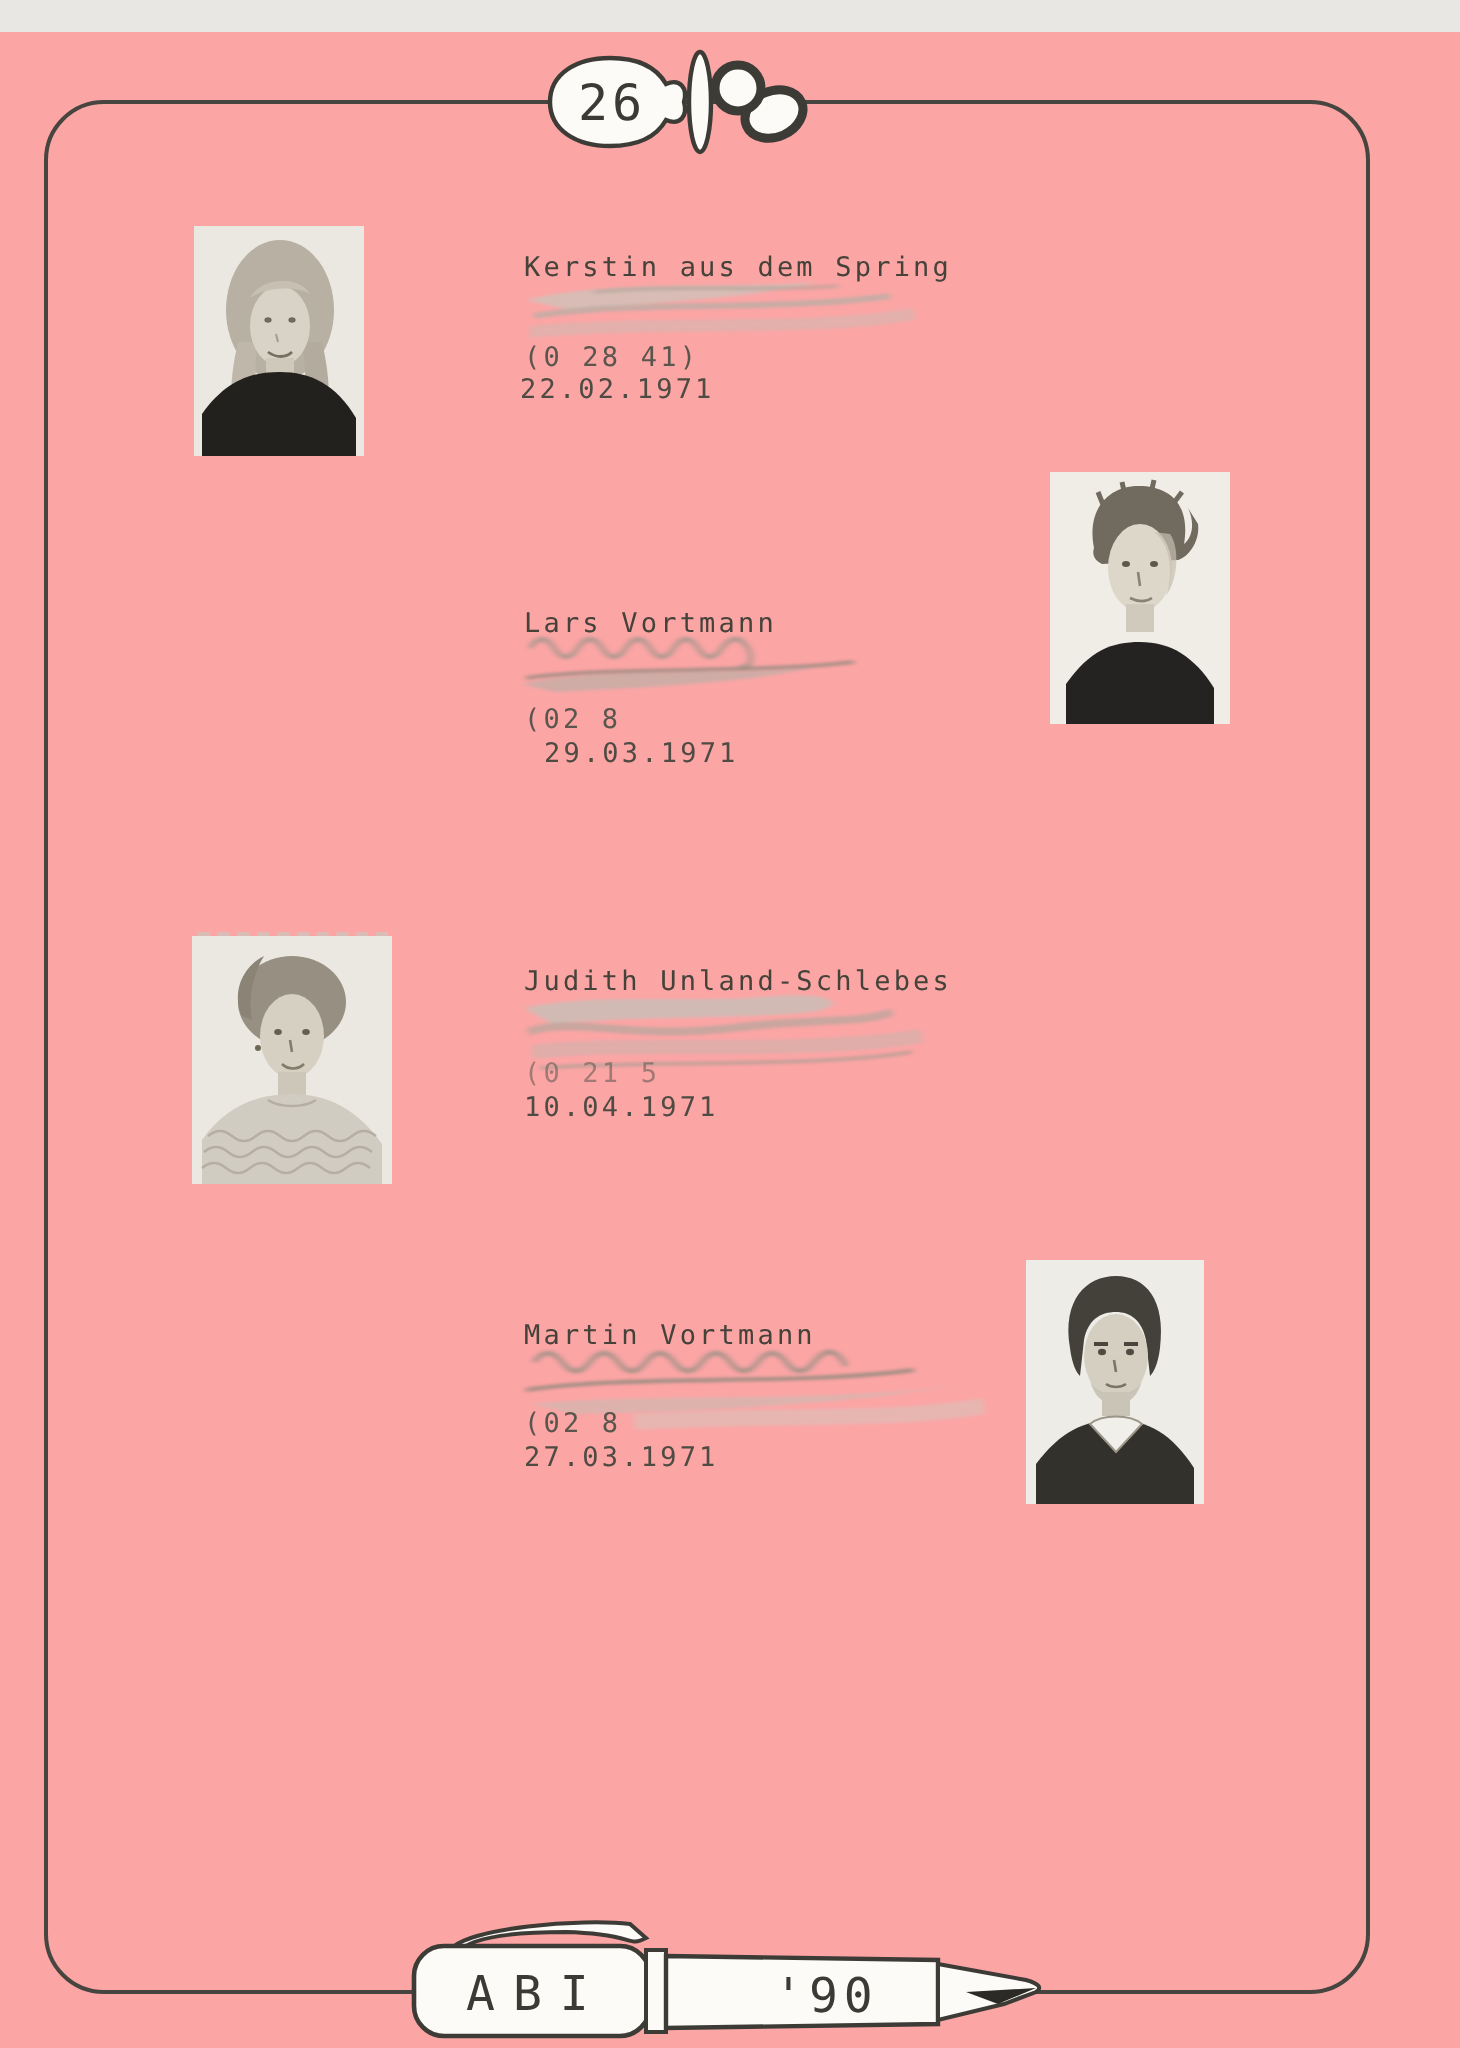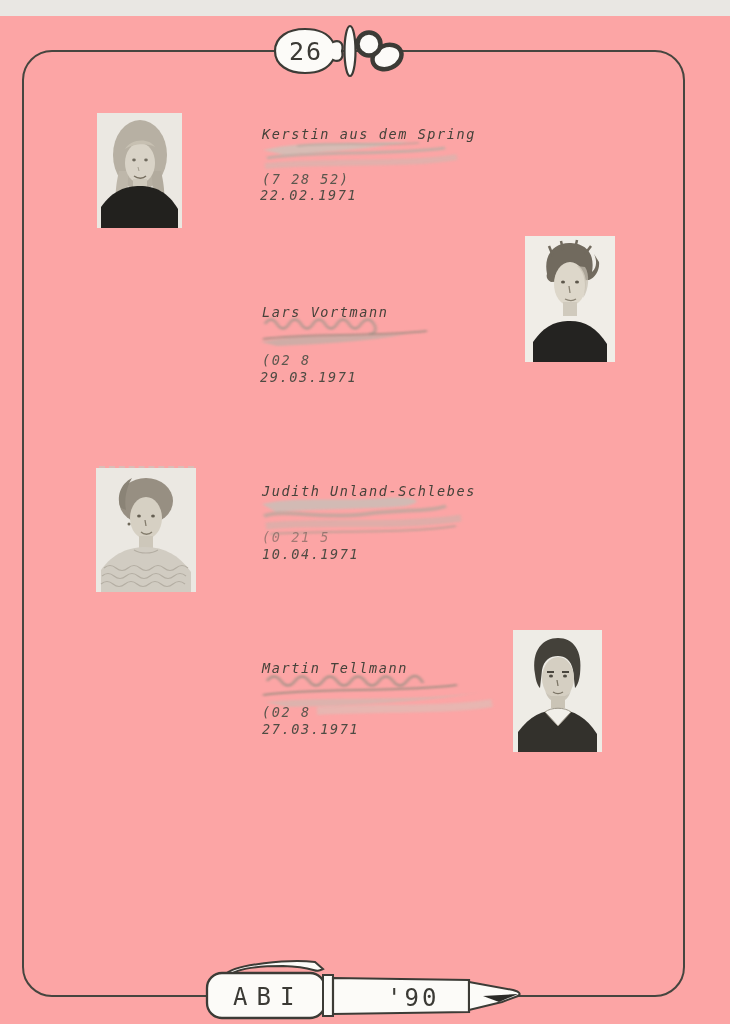--- a/index.html
+++ b/index.html
@@ -6,21 +6,21 @@
   .page {
     position:relative; width:730px; height:1024px; margin:16px auto;
     background:#fca5a5; overflow:hidden;
     font-family:"DejaVu Sans Mono", monospace;
   }
   .frame {
     position:absolute; left:22px; top:34px; width:659px; height:943px;
     border:2px solid #46453f; border-radius:30px;
   }
   .txt {
-    position:absolute; white-space:nowrap; font-style:italic;
+    position:absolute; white-space:nowrap; 
     font-size:13.5px; letter-spacing:1.6px; line-height:16px;
   }
   .name  { color:#45423a; }
   .phone { color:#5a564d; }
   .bdate { color:#4e4b43; }
   .photo { position:absolute; overflow:hidden; filter:blur(0.35px); }
   .photo svg { display:block; width:100%; height:100%; }
   .smudge { position:absolute; opacity:0.9; }
   .ornament { position:absolute; }
   .ornament text, .pen text {
@@ -74,21 +74,21 @@
     </div>
     <div class="txt name" style="left:262px; top:110px;">Kerstin aus dem Spring</div>
     <svg class="smudge" style="left:257px; top:120px;" width="214" height="42" viewBox="0 0 214 42">
       <g filter="url(#smearBlur)">
         <path d="M6,14 C52,3 112,9 152,5 C120,13 70,15 28,19 Z" fill="#c9c5bc" opacity="0.8"></path>
         <path d="M10,22 C60,14 130,20 188,12" stroke="#b4afa5" stroke-width="3" fill="none" opacity="0.8"></path>
         <path d="M8,30 C70,24 150,30 200,21" stroke="#c3beb4" stroke-width="6" fill="none" opacity="0.5"></path>
         <path d="M40,10 C80,6 120,10 162,7" stroke="#a8a296" stroke-width="2" fill="none" opacity="0.6"></path>
       </g>
     </svg>
-    <div class="txt phone" style="left:262px; top:155px;">(7 28 52)</div>
+    <div class="txt phone" style="left:262px; top:155px;">(0 28 41)</div>
     <div class="txt bdate" style="left:260px; top:171px;">22.02.1971</div>
   </div>
 
   <div>
     <div class="photo" style="left:525px; top:220px; width:90px; height:126px;">
       <svg viewBox="0 0 90 126" preserveAspectRatio="none">
         <rect width="90" height="126" fill="#f0ede7"></rect>
         <path d="M22,38 C18,18 30,6 46,7 C62,8 70,18 67,36 C72,32 72,24 69,18 L74,26 C75,34 70,42 64,44 L26,46 C22,44 21,41 22,38 Z" fill="#716a5e"></path>
         <path d="M28,20 L24,10 M38,14 L36,5 M50,13 L52,4 M60,18 L66,10" stroke="#716a5e" stroke-width="2.5" fill="none"></path>
         <ellipse cx="45" cy="48" rx="16" ry="22" fill="#ddd7ca"></ellipse>
@@ -102,21 +102,21 @@
     </div>
     <div class="txt name" style="left:262px; top:288px;">Lars Vortmann</div>
     <svg class="smudge" style="left:257px; top:296px;" width="196" height="46" viewBox="0 0 196 46">
       <g filter="url(#smearBlur)">
         <path d="M8,12 q6,-9 12,0 q6,9 12,0 q6,-9 12,0 q6,9 12,0 q6,-9 12,0 q6,9 12,0 q6,-9 12,0 q6,9 12,0 q8,-10 14,2 q2,8 -6,8" stroke="#9b958a" stroke-width="2.4" fill="none" opacity="0.85"></path>
         <path d="M4,30 C40,22 100,26 150,22 C110,30 60,32 20,34 Z" fill="#b5b0a6" opacity="0.7"></path>
         <path d="M6,27 C50,21 120,25 170,19" stroke="#8f897d" stroke-width="2" fill="none" opacity="0.8"></path>
       </g>
     </svg>
     <div class="txt phone" style="left:262px; top:336px;">(02 8</div>
-    <div class="txt bdate" style="left:260px; top:353px;text-align:right;">29.03.1971</div>
+    <div class="txt bdate" style="left:272px; top:353px;text-align:right;">29.03.1971</div>
   </div>
 
   <div class="artifact"></div>
   <div>
     <div class="photo" style="left:96px; top:452px; width:100px; height:124px;">
       <svg viewBox="0 0 100 124" preserveAspectRatio="none">
         <rect width="100" height="124" fill="#ebe8e2"></rect>
         <ellipse cx="50" cy="33" rx="27" ry="23" fill="#978f82"></ellipse>
         <path d="M25,40 C20,30 24,16 36,10 C30,20 28,32 30,42 Z" fill="#8a8376"></path>
         <ellipse cx="50" cy="50" rx="16" ry="21" fill="#d6d0c3"></ellipse>
@@ -156,21 +156,21 @@
         <path d="M32,60 C36,70 54,70 58,60 C56,68 52,72 45,72 C38,72 34,68 32,60 Z" fill="#bfb8a9" opacity="0.75"></path>
         <path d="M34,42 L41,42 M49,42 L56,42" stroke="#4a463e" stroke-width="2" fill="none"></path>
         <ellipse cx="38" cy="46" rx="2" ry="1.6" fill="#4f4b42"></ellipse>
         <ellipse cx="52" cy="46" rx="2" ry="1.6" fill="#4f4b42"></ellipse>
         <path d="M44,50 L45,56 M40,62 C43,64 47,64 50,62" stroke="#7c7566" stroke-width="1.3" fill="none"></path>
         <rect x="38" y="66" width="14" height="12" fill="#cac4b6"></rect>
         <path d="M5,122 L5,102 C17,86 29,80 45,80 C61,80 73,87 84,104 L84,122 Z" fill="#33312c"></path>
         <path d="M32,82 L45,96 L58,82 C52,77 38,77 32,82 Z" fill="#f1efe9" stroke="#9b9588" stroke-width="1"></path>
       </svg>
     </div>
-    <div class="txt name" style="left:262px; top:644px;">Martin Tellmann</div>
+    <div class="txt name" style="left:262px; top:644px;">Martin Vortmann</div>
     <svg class="smudge" style="left:257px; top:653px;" width="246" height="48" viewBox="0 0 246 48">
       <g filter="url(#smearBlur)">
         <path d="M10,12 q7,-9 14,0 q7,9 14,0 q7,-9 14,0 q7,9 14,0 q7,-9 14,0 q7,9 14,0 q7,-9 14,0 q7,9 14,0 q7,-9 14,0 q7,9 14,0 q9,-11 16,2" stroke="#958f83" stroke-width="2.6" fill="none" opacity="0.85"></path>
         <path d="M6,26 C60,18 140,24 200,16" stroke="#8f897d" stroke-width="2.2" fill="none" opacity="0.85"></path>
         <path d="M8,33 C70,27 160,33 225,23 C170,33 90,37 30,38 Z" fill="#c3beb4" opacity="0.6"></path>
         <path d="M60,42 C120,38 190,42 235,34" stroke="#cfcabf" stroke-width="8" fill="none" opacity="0.5"></path>
       </g>
     </svg>
     <div class="txt phone" style="left:262px; top:688px;">(02 8</div>
     <div class="txt bdate" style="left:262px; top:705px;">27.03.1971</div>

